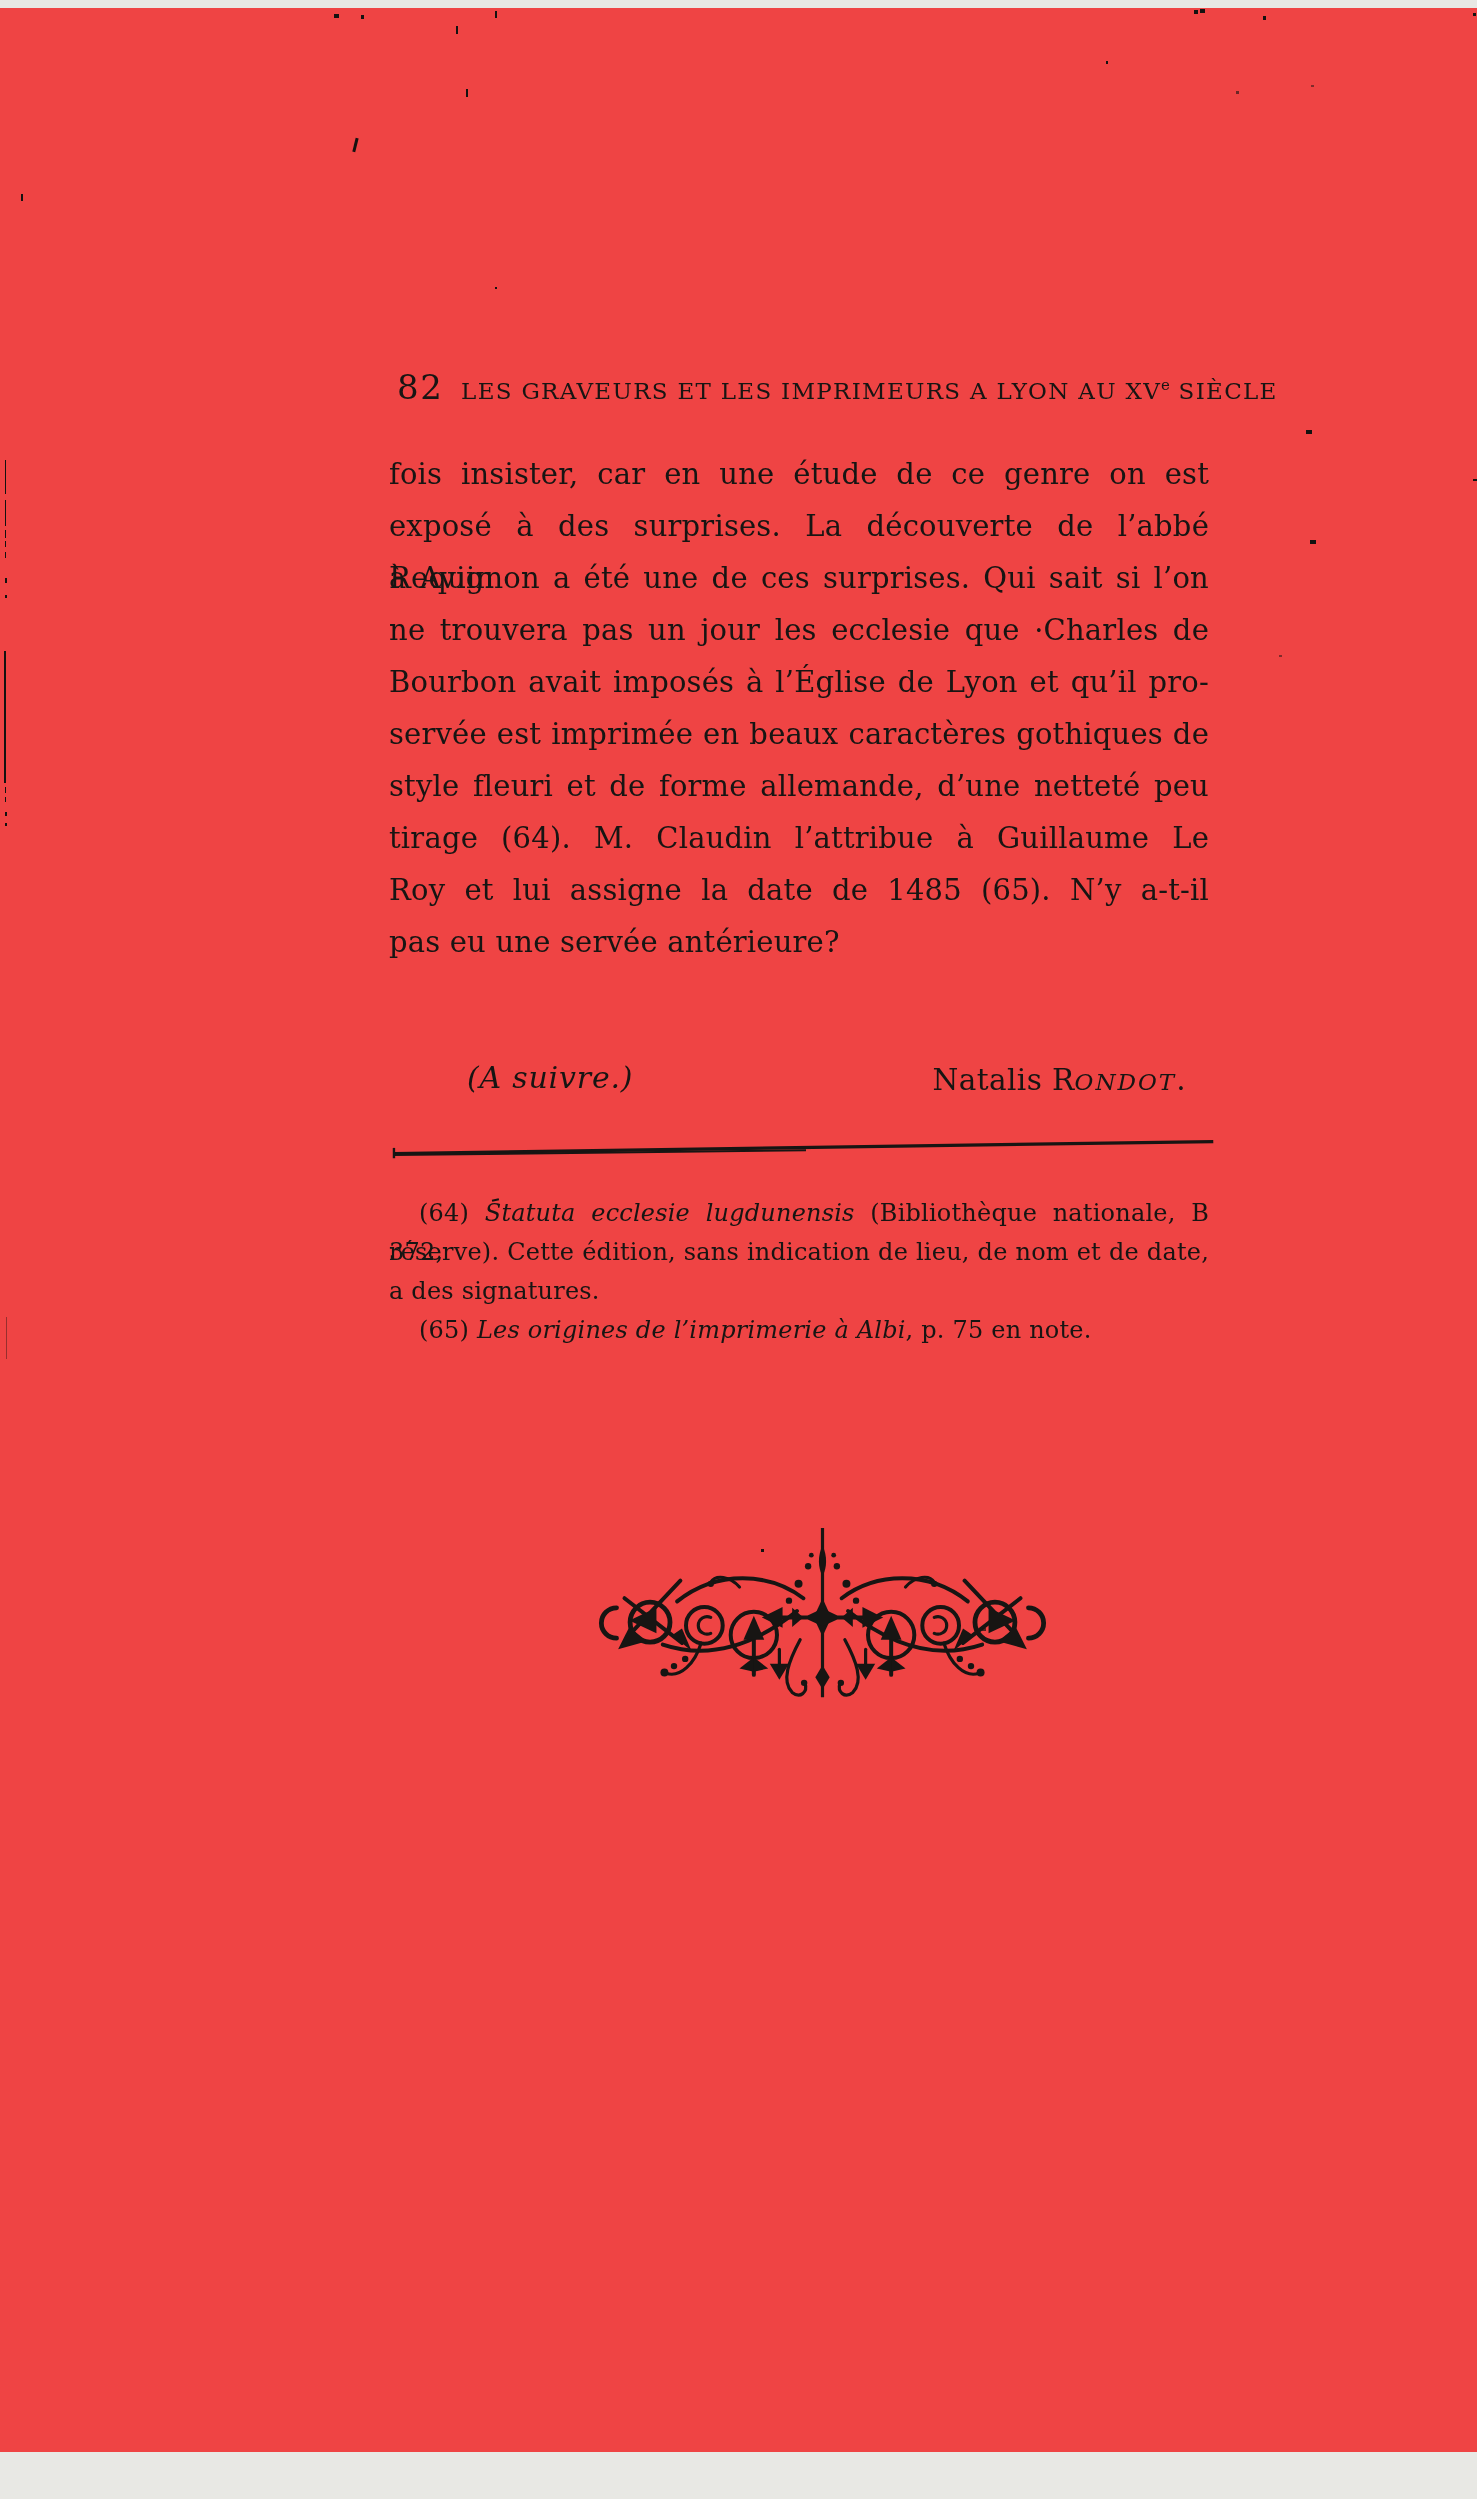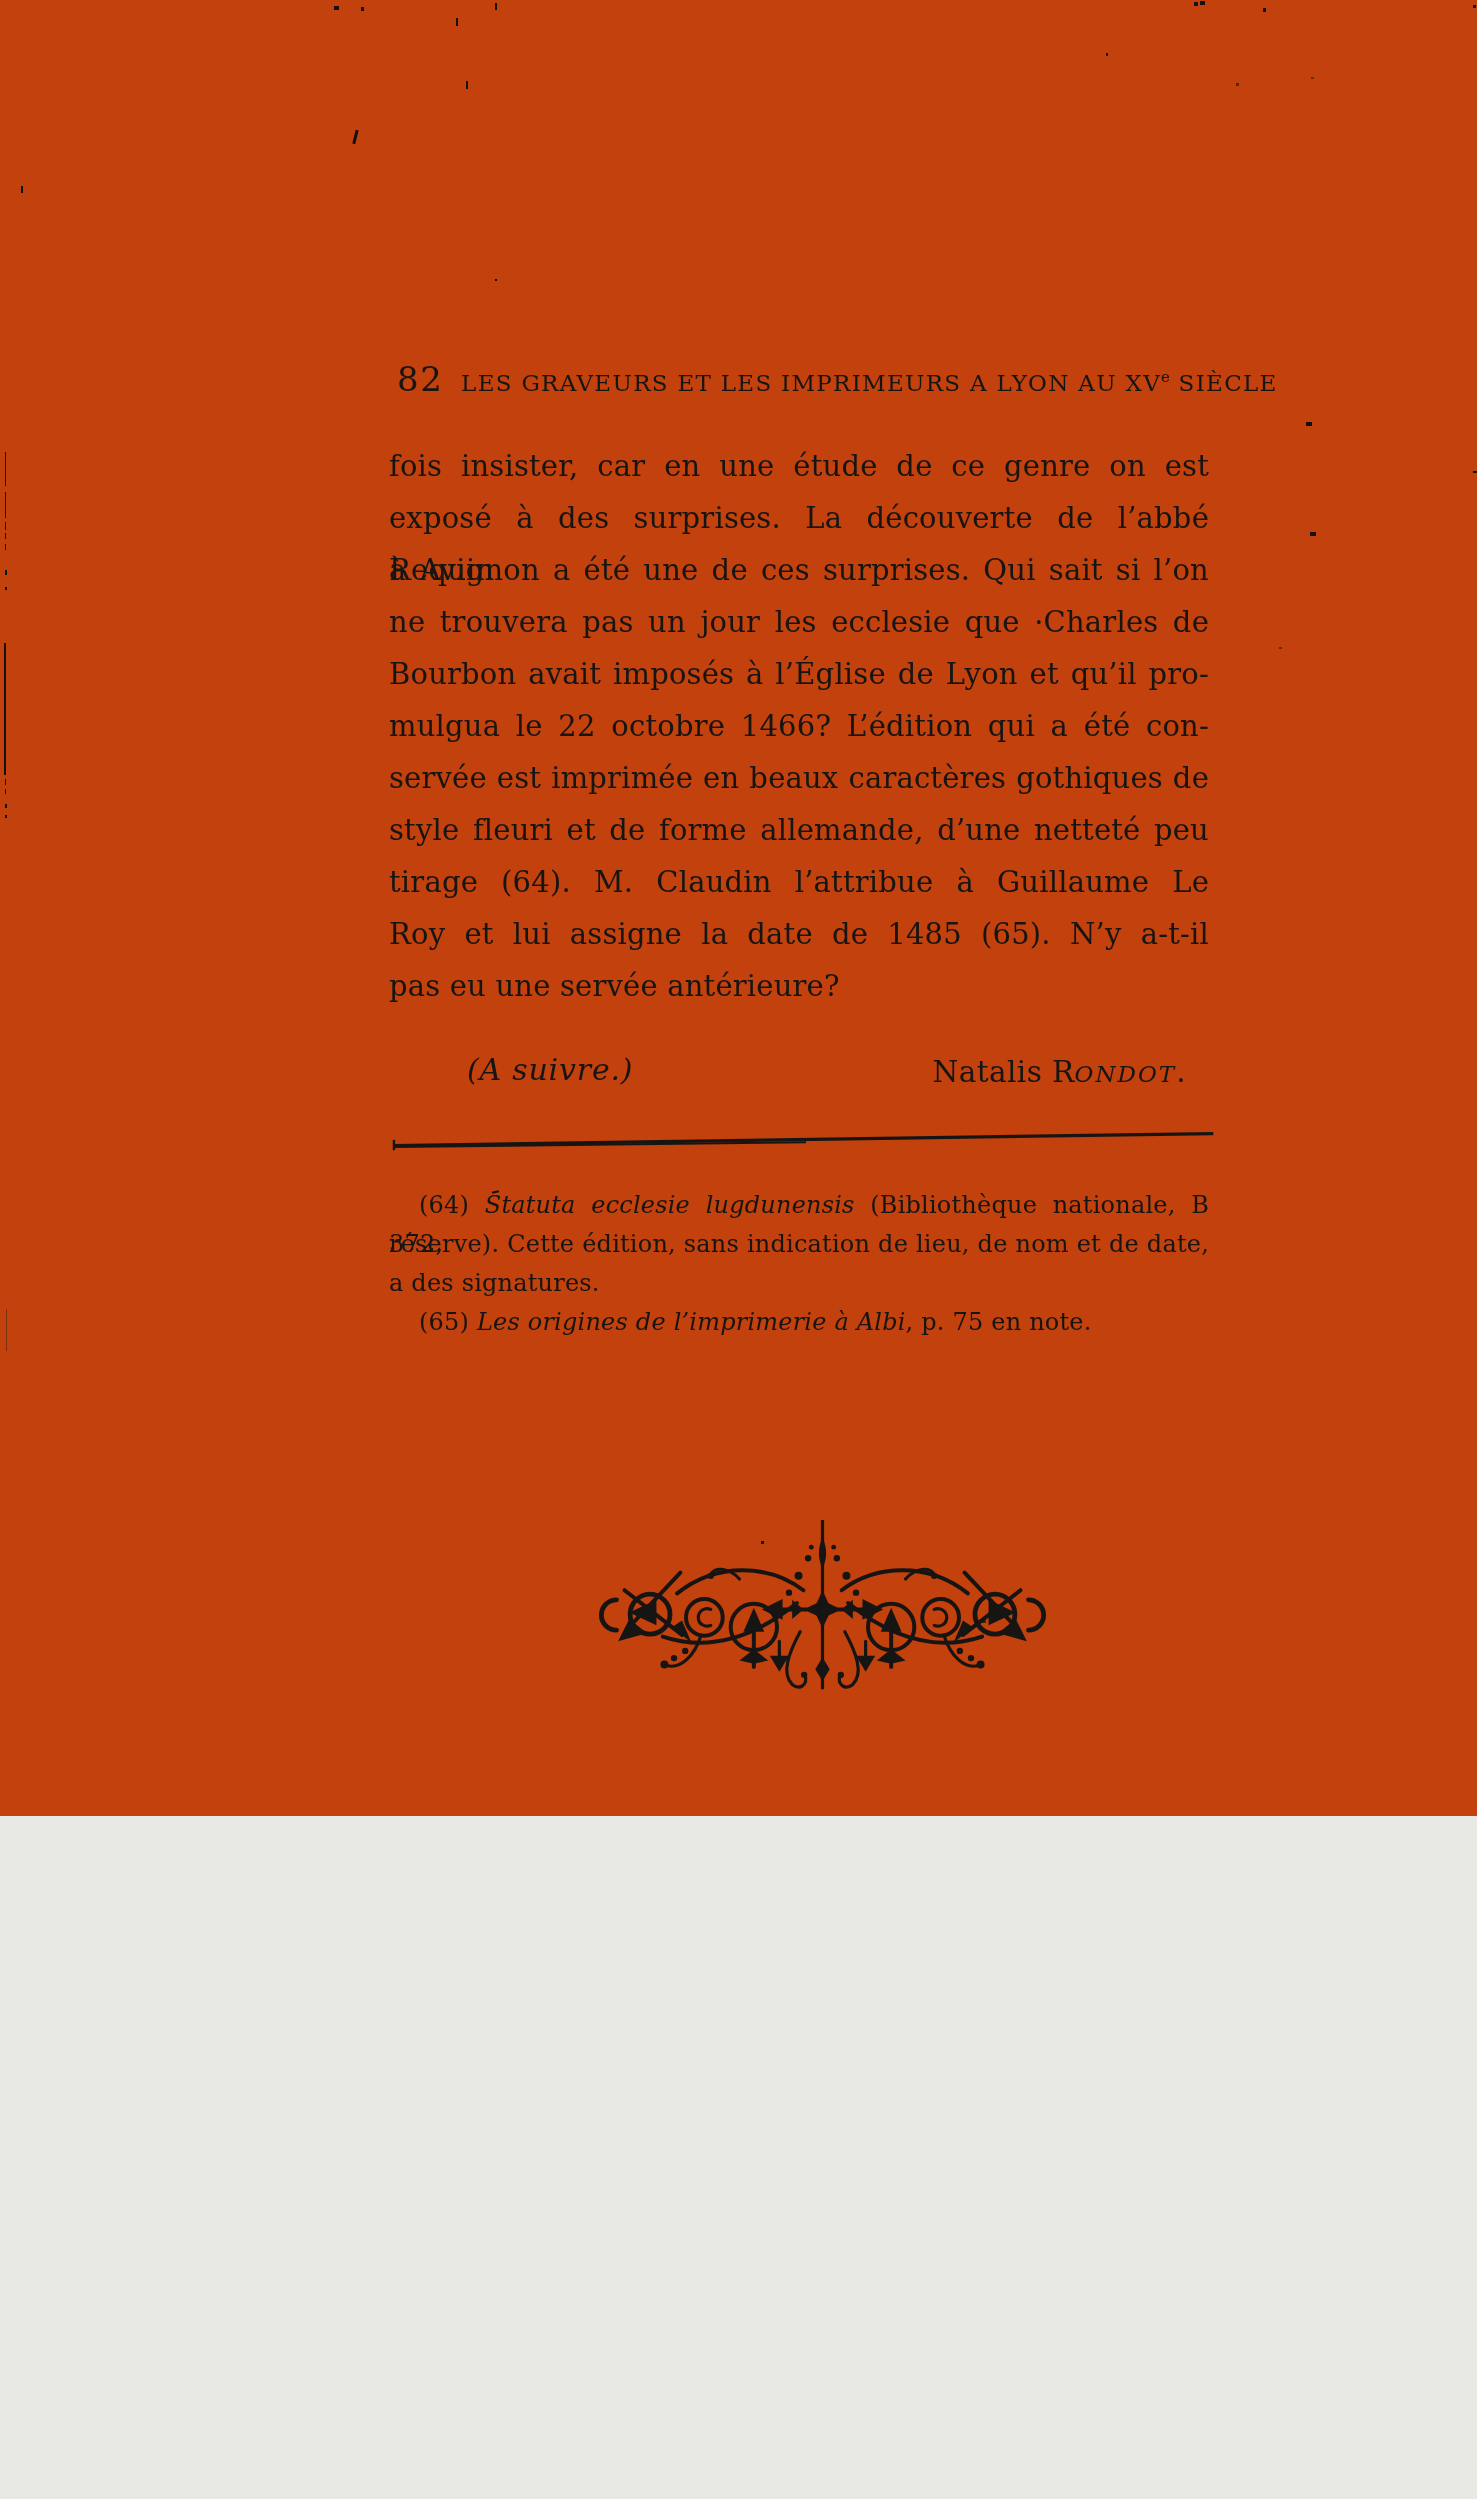--- a/index.html
+++ b/index.html
@@ -1,20 +1,20 @@
 <!DOCTYPE html>
 <html style="font-size:12.8px"><head>
 <meta charset="utf-8">
 <style>
   html,body{margin:0;padding:0;background:#e8e8e4;}
   .page{
     position:relative;
-    width:1477px;height:1816px;
-    margin:0 auto;
-    background:#c2410c;
+    width:1477px;height:2444px;
+    margin:8px auto;
+    background:#ef4444;
     color:#171513;
     font-family:"DejaVu Serif","Liberation Serif",serif;
     overflow:hidden;
   }
   
   .header{
     position:absolute;left:389px;top:359px;width:820px;
     display:flex;align-items:baseline;white-space:nowrap;
   }
   .pagenum{font-size:34px;letter-spacing:1.6px;margin-left:8px;}
@@ -63,21 +63,20 @@
     <span class="pagenum">82</span>
     <span class="htitle"><span>LES GRAVEURS ET LES IMPRIMEURS A LYON AU XV</span><sup>e</sup><span> SIÈCLE</span></span>
   </div>
 
   <div class="bodyblock">
     <div class="bline">fois insister, car en une étude de ce genre on est</div>
     <div class="bline">exposé à des surprises. La découverte de l’abbé Requin</div>
     <div class="bline">à Avignon a été une de ces surprises. Qui sait si l’on</div>
     <div class="bline">ne trouvera pas un jour les ecclesie que ·Charles de</div>
     <div class="bline">Bourbon avait imposés à l’Église de Lyon et qu’il pro-</div>
-    <div class="bline">mulgua le 22 octobre 1466? L’édition qui a été con-</div>
     <div class="bline">servée est imprimée en beaux caractères gothiques de</div>
     <div class="bline">style fleuri et de forme allemande, d’une netteté peu</div>
     <div class="bline">tirage (64). M. Claudin l’attribue à Guillaume Le</div>
     <div class="bline">Roy et lui assigne la date de 1485 (65). N’y a-t-il</div>
     <div class="bline last">pas eu une servée antérieure?</div>
   </div>
 
   <div class="a-suivre">(A suivre.)</div>
   <div class="author"><span>Natalis R</span><span class="sc">ONDOT</span><span>.</span></div>
 

